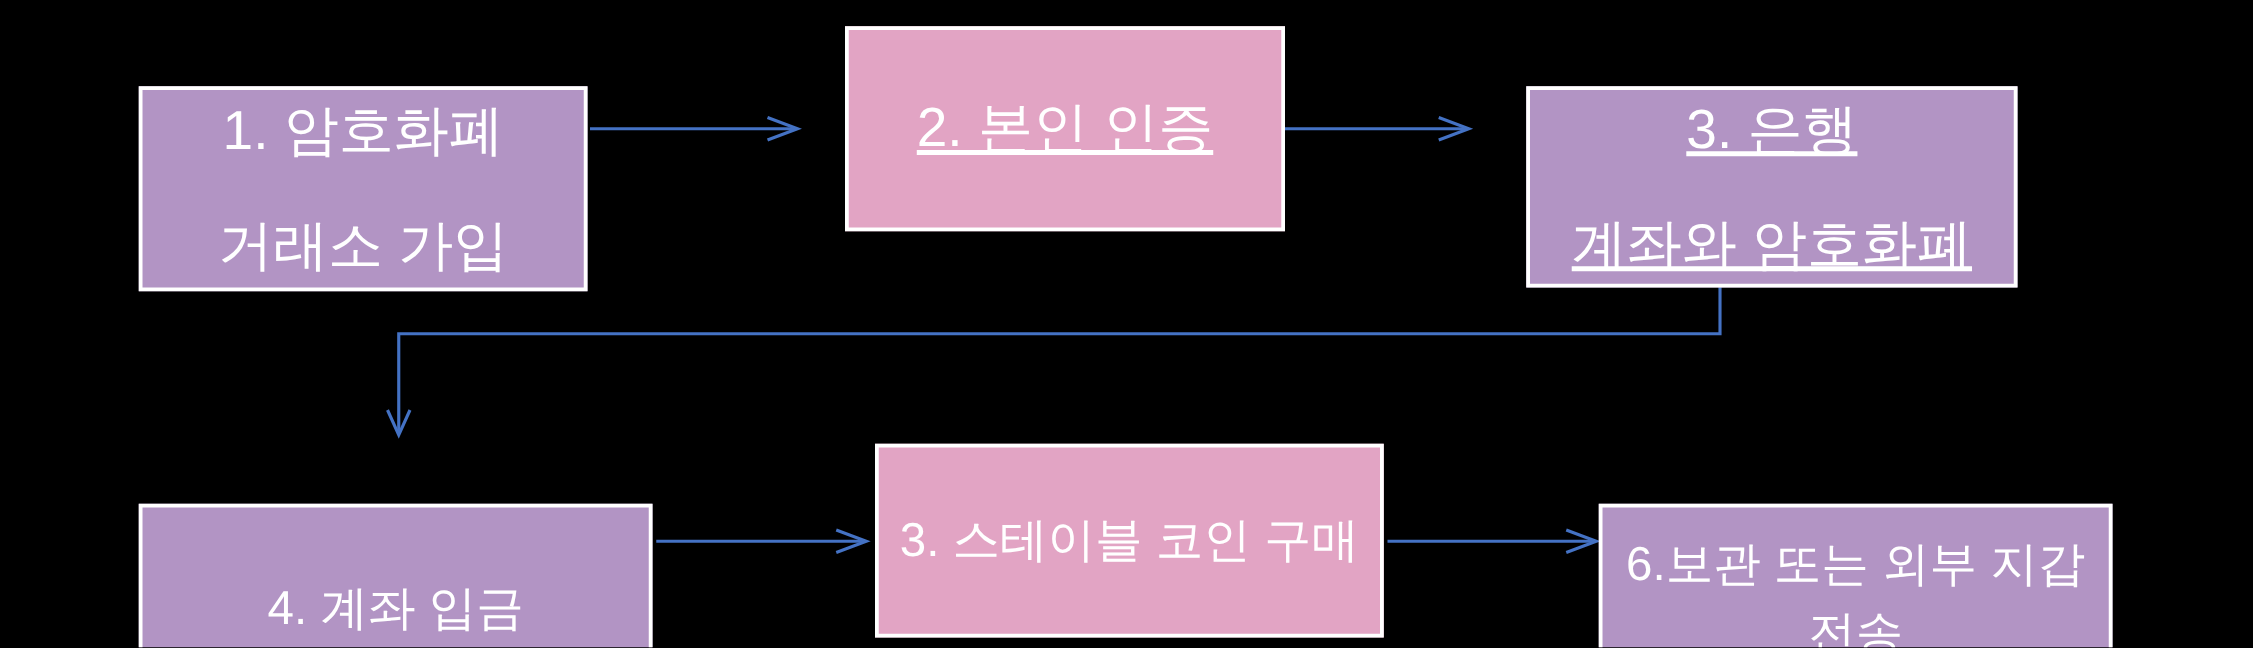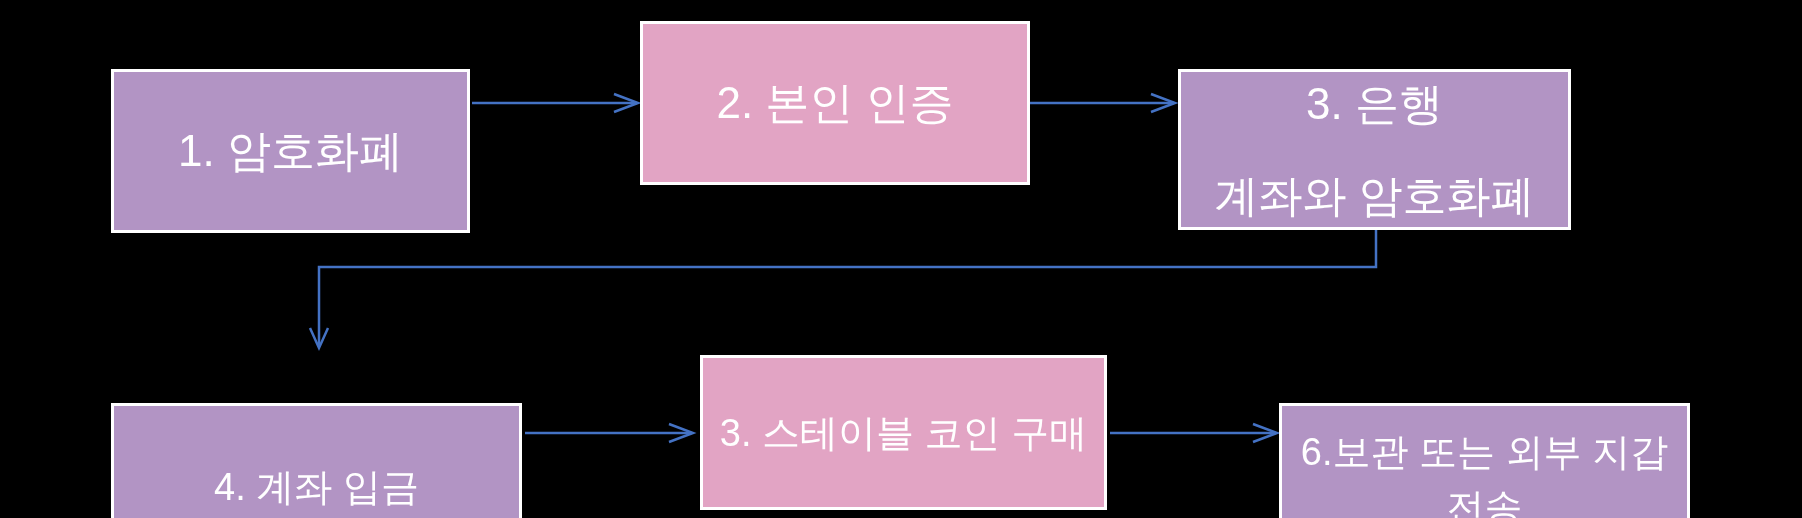--- a/index.html
+++ b/index.html
@@ -78,27 +78,28 @@
       <path d="M669 424 L693 433 L669 442"></path>
     </g>
     <g>
       <path d="M1110 433 H1276"></path>
       <path d="M1253 424 L1277 433 L1253 442"></path>
     </g>
   </svg>
 
   <div class="step purple row-top gap-wide" style="left:111px; top:21px; width:359px; height:164px;">
     <span class="line">1. 암호화폐</span>
+    <span class="line">거래소 가입</span>
   </div>
 
-  <div class="step pink row-top" style="left:640px; top:21px; width:390px; height:164px;">
+  <div class="step pink row-top" style="left:676px; top:21px; width:352px; height:164px;text-decoration:underline;">
     <span class="line">2. 본인 인증</span>
   </div>
 
-  <div class="step purple row-top gap-wide" style="left:1178px; top:21px; width:393px; height:161px;">
+  <div class="step purple row-top gap-wide" style="left:1221px; top:21px; width:393px; height:161px;text-decoration:underline;">
     <span class="line">3. 은행</span>
     <span class="line">계좌와 암호화폐</span>
   </div>
 
   <div class="step purple row-bottom" style="left:111px; top:355px; width:411px; height:167px;">
     <span class="line">4. 계좌 입금</span>
   </div>
 
   <div class="step pink row-bottom" style="left:700px; top:355px; width:407px; height:155px;">
     <span class="line">3. 스테이블 코인 구매</span>

